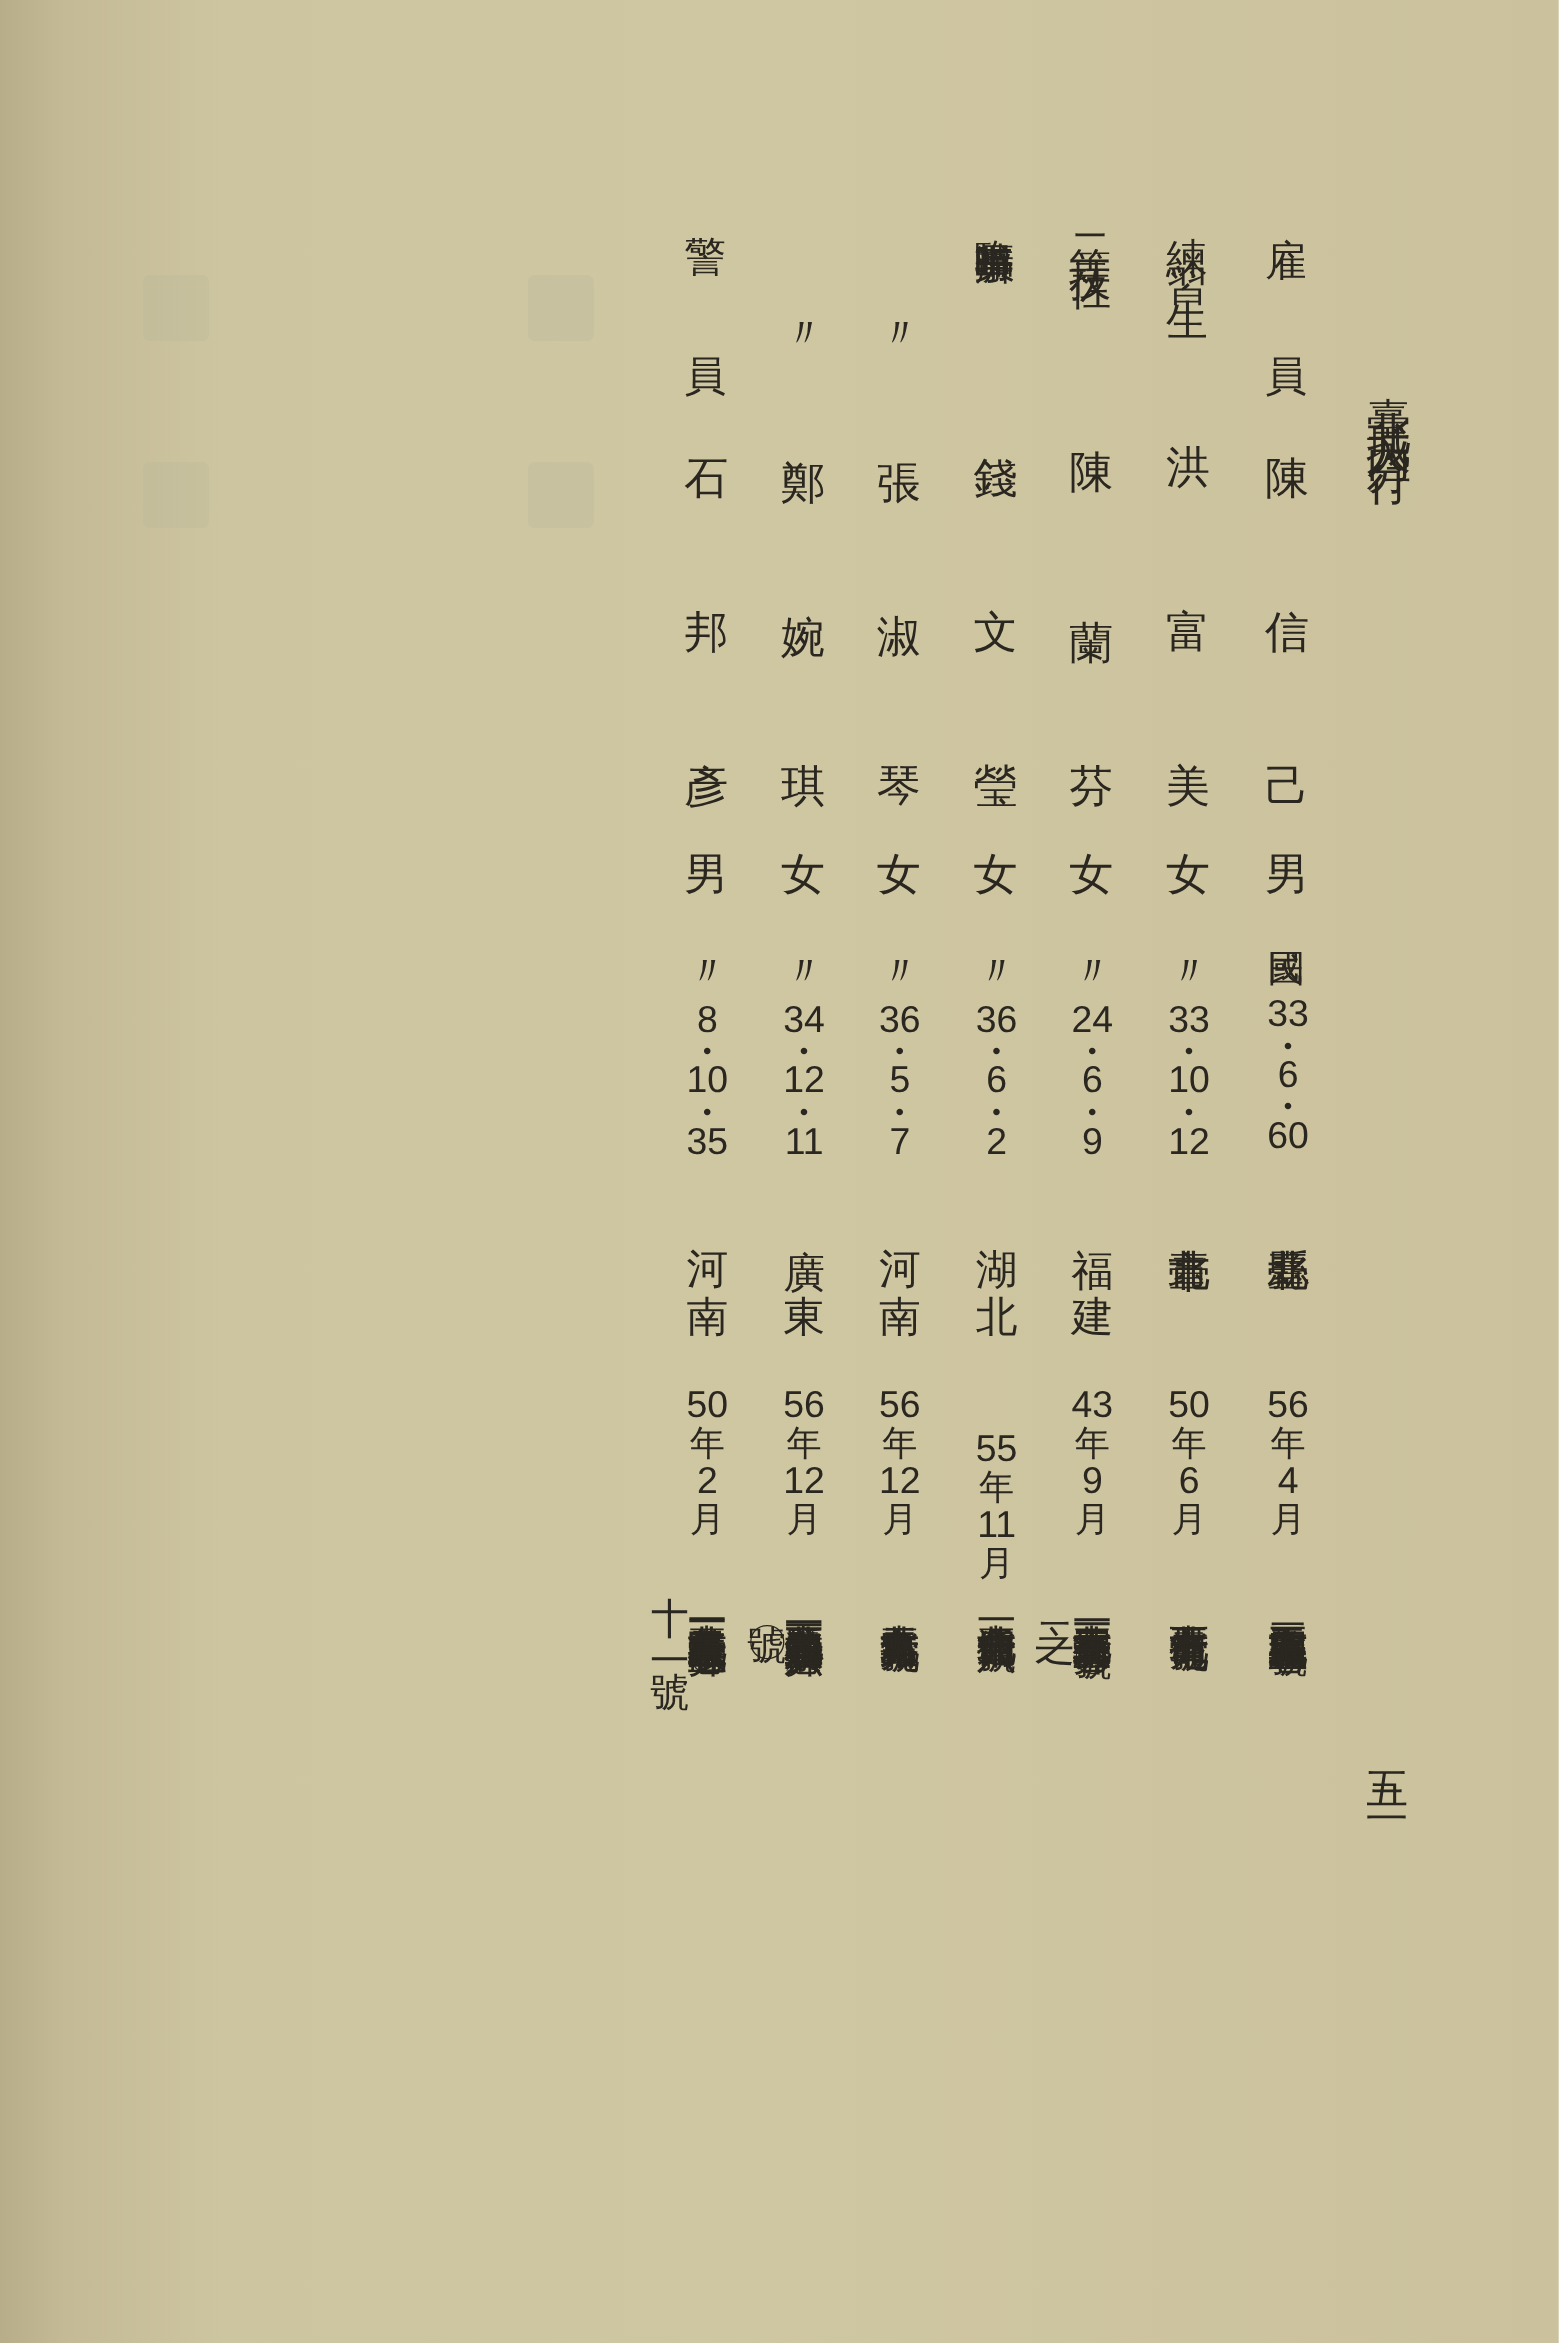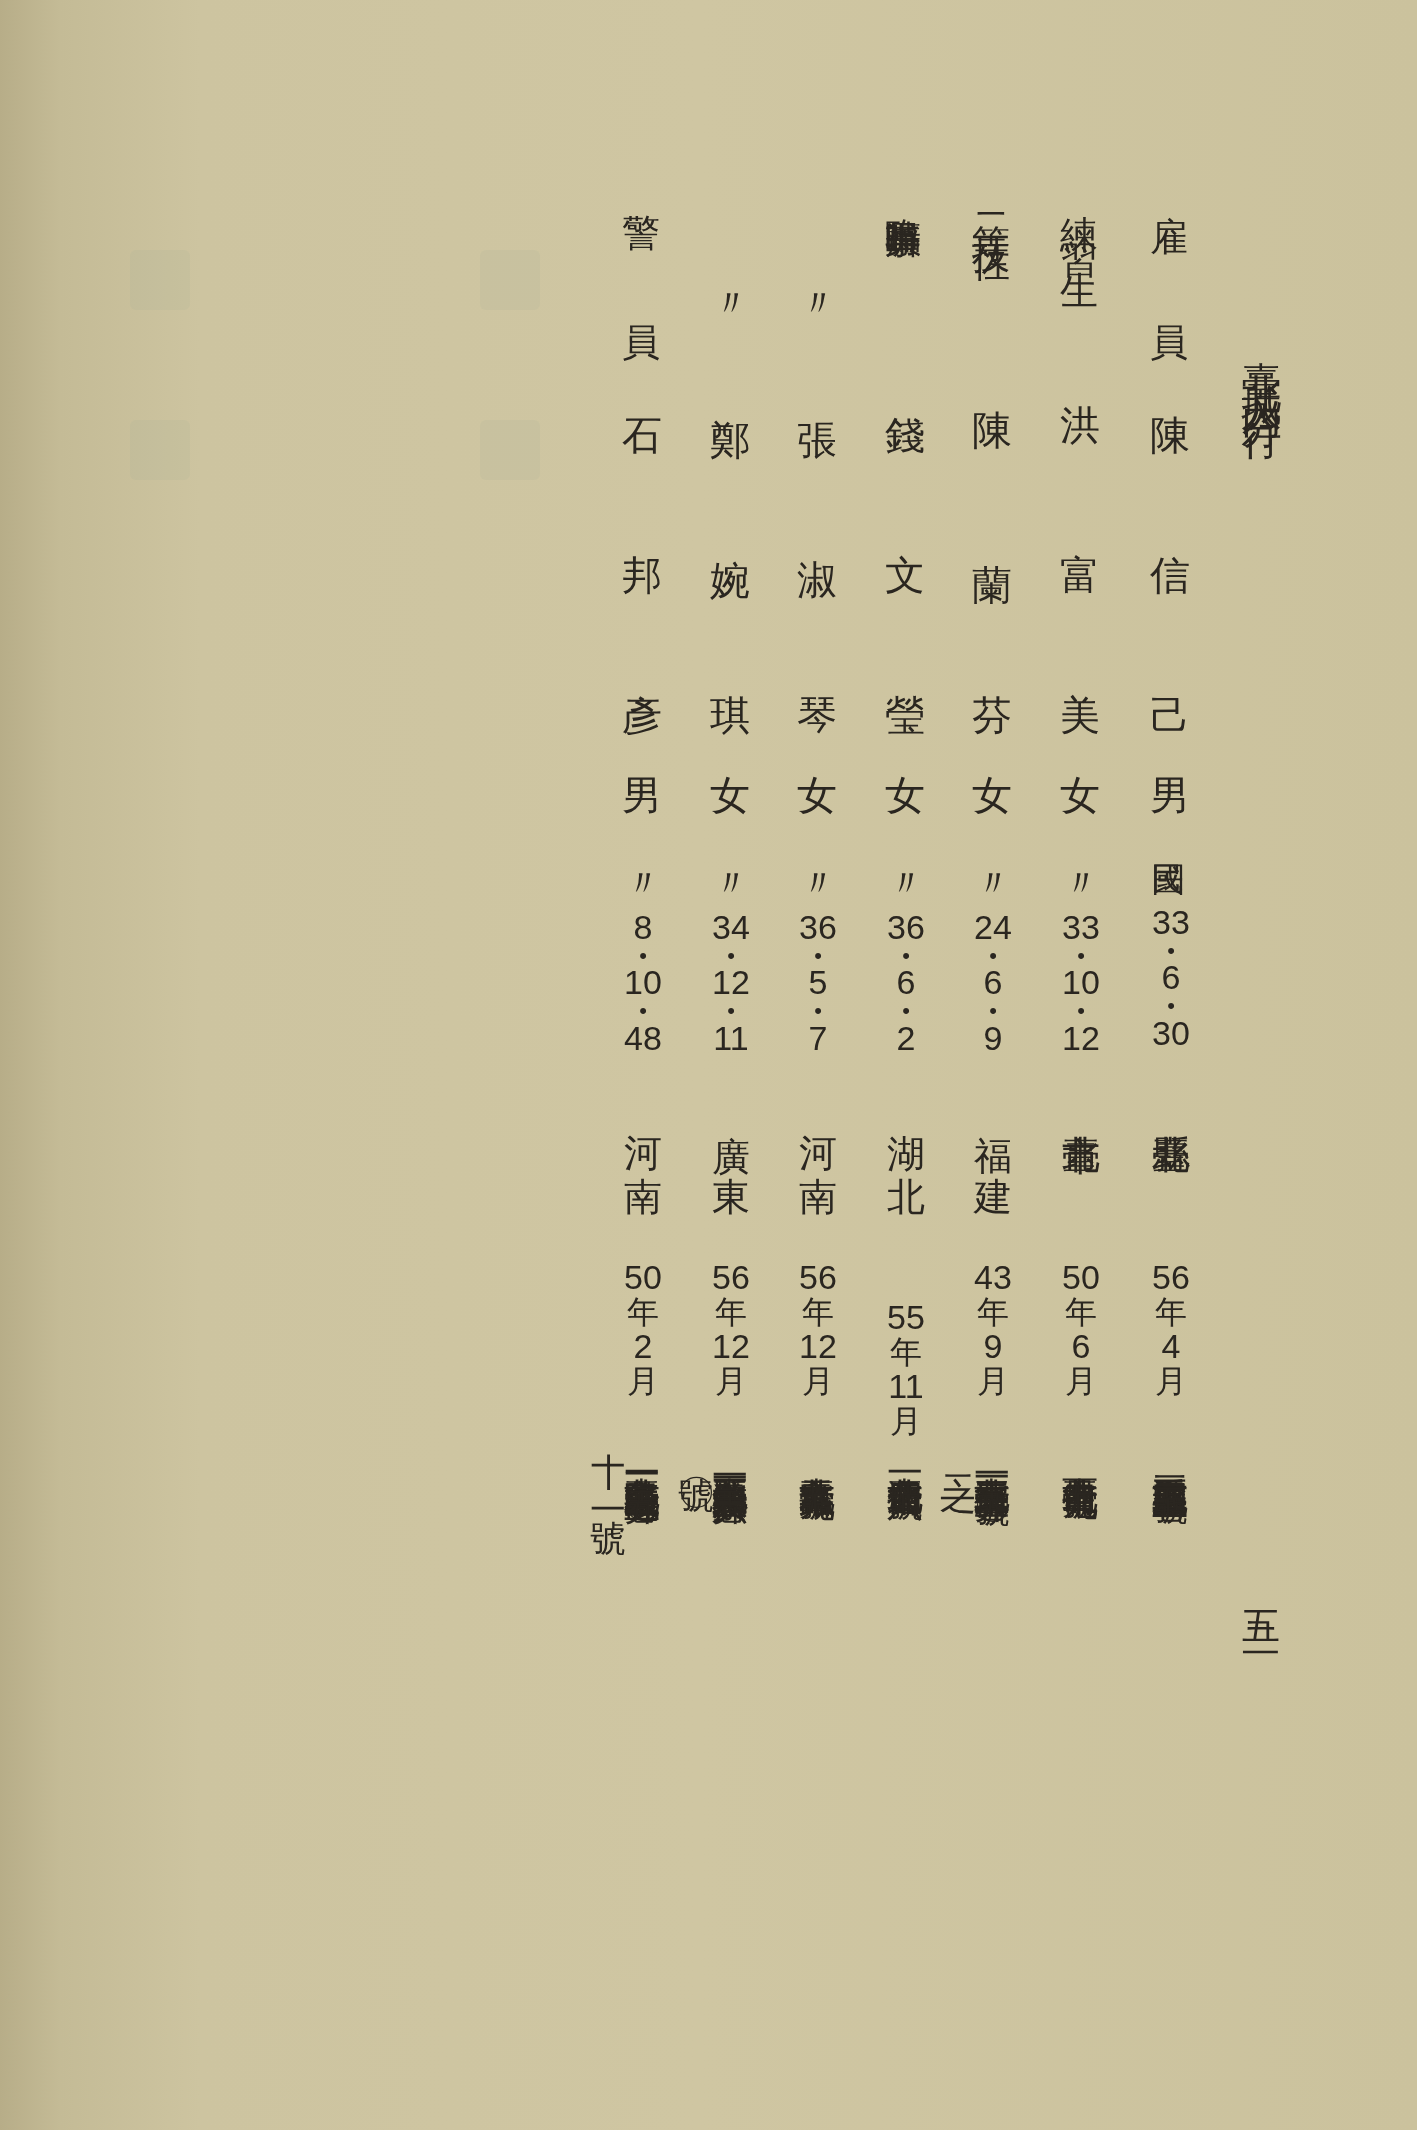--- a/index.html
+++ b/index.html
@@ -51,21 +51,21 @@
     <div class="char f-n0" style="left: 1140px; top: 415px;">陳</div>
     <div class="char f-n1" style="left: 1140px; top: 555px;">信</div>
     <div class="char f-n2" style="left: 1140px; top: 695px;">己</div>
     <div class="char f-gender" style="left: 1140px; top: 775px;">男</div>
     <div class="v f-prefix" style="font-size: 34px; letter-spacing: 0px; left: 1152px; top: 838px;">民國</div>
     <div class="num f-birth" style="left: 1141px; top: 905px;">
         <span>33</span>
         <span class="dot">•</span>
         <span>6</span>
         <span class="dot">•</span>
-        <span>30</span>
+        <span>60</span>
       </div>
     <div class="v f-origin" style="letter-spacing: 0px; left: 1152px; top: 1105px;">臺北縣</div>
     <div class="num f-start" style="left: 1141px; top: 1260px;">
         <span>56</span>
         <span style="font-family: &quot;DejaVu Serif&quot;, serif; font-size: 32px;">年</span>
         <span>4</span>
         <span style="font-family: &quot;DejaVu Serif&quot;, serif; font-size: 32px;">月</span>
       </div>
     <div class="v f-addr" style="letter-spacing: 1px; font-size: 36px; left: 1152px; top: 1448px;">三重市正義北路二四四巷三五號</div>
 
@@ -201,21 +201,21 @@
     <div class="char f-n0" style="left: 612px; top: 415px;">石</div>
     <div class="char f-n1" style="left: 612px; top: 555px;">邦</div>
     <div class="char f-n2" style="left: 612px; top: 695px;">彥</div>
     <div class="char f-gender" style="left: 612px; top: 775px;">男</div>
     <div class="v f-prefix" style="left: 624px; top: 850px;">〃</div>
     <div class="num f-birth" style="left: 613px; top: 910px;">
         <span>8</span>
         <span class="dot">•</span>
         <span>10</span>
         <span class="dot">•</span>
-        <span>48</span>
+        <span>35</span>
       </div>
     <div class="v f-origin" style="letter-spacing: 42px; left: 624px; top: 1105px;">河南</div>
     <div class="num f-start" style="left: 613px; top: 1260px;">
         <span>50</span>
         <span style="font-family: &quot;DejaVu Serif&quot;, serif; font-size: 32px;">年</span>
         <span>2</span>
         <span style="font-family: &quot;DejaVu Serif&quot;, serif; font-size: 32px;">月</span>
       </div>
     <div class="v f-addr" style="letter-spacing: 1px; font-size: 36px; left: 624px; top: 1448px;">臺北市基隆路一段一七二巷三〇弄五</div>
     <div class="v f-addr2 addr2" style="left: 590px; top: 1448px;">一|一號</div>

